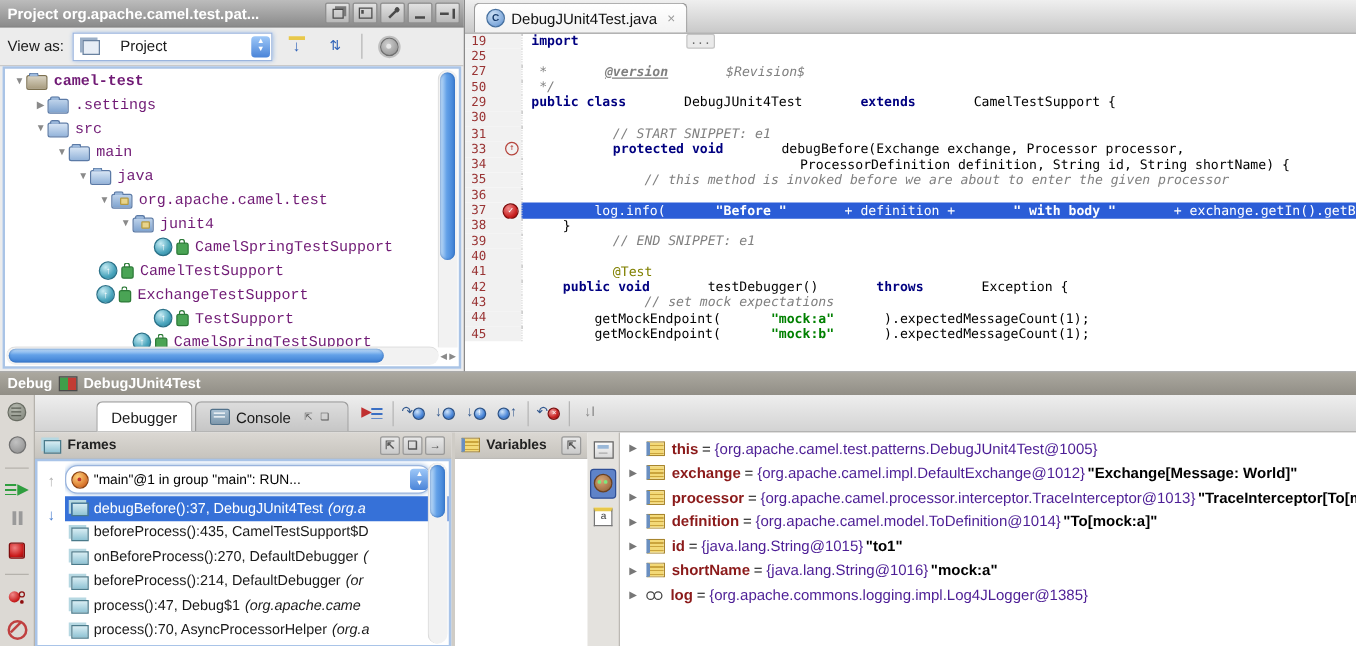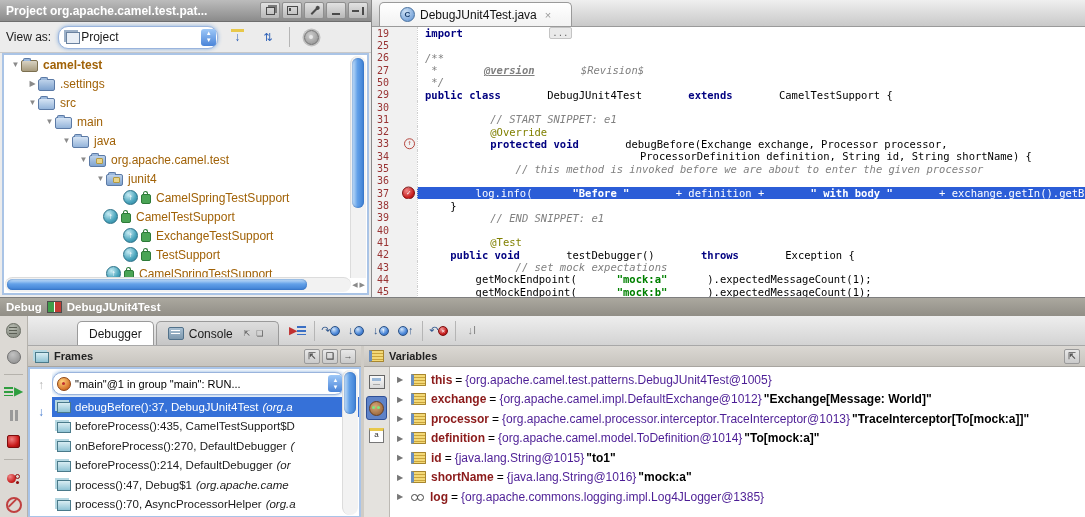--- a/index.html
+++ b/index.html
@@ -14,34 +14,34 @@
   .wbtn i{display:block;position:relative;}
   .w-float i{width:7px;height:6px;border:1px solid #4a4a4a;box-shadow:2px -2px 0 0 #7a7a7a;}
   .w-dock i{width:9px;height:7px;border:1px solid #4a4a4a;}
   .w-dock i:before{content:"";position:absolute;left:1px;top:1px;width:2px;height:3px;background:#4a4a4a;}
   .w-pin i{width:9px;height:2px;background:#4a4a4a;transform:rotate(-45deg);}
   .w-pin i:before{content:"";position:absolute;right:-2px;top:-1px;width:4px;height:4px;border-radius:50%;background:#4a4a4a;}
   .w-minimize i{width:8px;height:2px;background:#4a4a4a;margin-top:6px;}
   .w-hide-right i{width:10px;height:8px;border-right:2px solid #4a4a4a;}
   .w-hide-right i:before{content:"";position:absolute;left:0;top:3px;width:7px;height:2px;background:#4a4a4a;}
   .p-toolbar{height:30px;flex:none;display:flex;align-items:center;gap:7px;padding:0 6px;font-size:12px;color:#1a1a1a;border-bottom:1px solid #c9c9c9;}
-  .dropdown{height:21px;width:152px;background:#fff;border:1px solid #9ab4dd;border-radius:10px;box-shadow:0 0 4px #86aede;display:flex;align-items:center;gap:1px;padding:0 1px 0 5px;font-size:12px;}
+  .dropdown{height:21px;width:152px;background:#fff;border:1px solid #9ab4dd;border-radius:0;box-shadow:0 0 4px #86aede;display:flex;align-items:center;gap:16px;padding:0 1px 0 5px;font-size:12px;}
   .dropdown .lbl{flex:1;white-space:nowrap;overflow:hidden;}
   .dd-cap{width:15px;height:17px;flex:none;border-radius:3px;background:linear-gradient(#9ec8f8,#4a84d8);color:#fff;font-size:6px;line-height:7px;text-align:center;display:flex;flex-direction:column;justify-content:center;}
   .tbtn{width:24px;height:22px;display:flex;align-items:center;justify-content:center;border-radius:3px;}
   .vsep{width:1px;height:20px;background:#b5b5b5;margin:0 2px;}
   .p-tree{flex:1;margin:0 2px 2px 2px;background:#fff;border:2px solid #aac4e6;position:relative;overflow:hidden;font-size:12px;}
   .trow{height:19px;display:flex;align-items:center;white-space:nowrap;}
   .arrow{width:11px;flex:none;text-align:center;color:#8a8a8a;font-size:8px;}
-  .tlabel{margin-left:5px;color:#a16207;}
+  .tlabel{margin-left:5px;color:#701a75;font-family:Liberation Mono, monospace;}
   .tsuffix{color:#8a8a8a;}
   
   .editor{flex:1;display:flex;flex-direction:column;background:#fff;min-width:0;}
   .tabbar{height:26px;flex:none;background:linear-gradient(#efefef,#c9c9c9);border-bottom:1px solid #9a9a9a;display:flex;align-items:flex-end;padding-left:7px;}
-  .tab{height:23px;background:linear-gradient(#ffffff,#f2f2f2);border:1px solid #9a9a9a;border-bottom:none;border-radius:5px 5px 0 0;display:flex;align-items:center;gap:5px;padding:0 20px;font-size:12px;color:#111;}
+  .tab{height:23px;background:linear-gradient(#ffffff,#f2f2f2);border:1px solid #9a9a9a;border-bottom:none;border-radius:5px 5px 0 0;display:flex;align-items:center;gap:5px;padding:0 9px;font-size:12px;color:#111;}
   .tab .x{color:#9a9a9a;font-size:11px;margin-left:3px;}
   .code{flex:1;display:flex;flex-direction:column;font-family:"DejaVu Sans Mono",monospace;font-size:10.5px;overflow:hidden;}
   .cline{height:12.32px;flex:none;display:flex;align-items:stretch;white-space:pre;}
   .gut{width:40px;flex:none;background:#f1f1f1;color:#993333;font-size:10px;display:flex;align-items:center;padding-left:5px;position:relative;}
   .gico{position:absolute;right:2px;top:50%;transform:translateY(-50%);}
   .cb{flex:1;border-left:1px dotted #cfcfcf;padding-left:7px;display:flex;align-items:center;min-width:0;gap:40px;}
   .k{color:#000080;font-weight:bold;}
   .c{color:#808080;font-style:italic;}
   .d{color:#808080;font-style:italic;font-weight:bold;text-decoration:underline;}
   .a{color:#808000;}
@@ -71,21 +71,21 @@
   .f-body{flex:1;display:flex;border:2px solid #a9c4e8;min-height:0;}
   .f-nav{width:22px;flex:none;display:flex;flex-direction:column;align-items:center;padding-top:9px;gap:13px;font-size:12px;font-weight:bold;}
   .nav-up{color:#b3b3b3;}
   .nav-down{color:#4a7fd0;}
   .f-list{flex:1;position:relative;min-width:0;overflow:hidden;}
   .thread{height:21px;margin:3px 14px 2px 0;background:#fff;border:1px solid #9ab4dd;border-radius:10px;box-shadow:0 0 4px #86aede;display:flex;align-items:center;gap:4px;padding:0 1px 0 4px;font-size:11px;white-space:nowrap;overflow:hidden;}
   .thread .lbl{flex:1;overflow:hidden;}
   .frow{height:19.5px;display:flex;align-items:center;gap:4px;padding-left:3px;font-size:11.5px;white-space:nowrap;overflow:hidden;color:#1a1a1a;}
   .frow .pkg{font-style:italic;}
   .frow.sel{background:#3671d8;color:#fff;}
-  .vars{flex:1;background:#fff;display:flex;flex-direction:column;min-width:0;}
+  .vars{flex:1;background:#fff;display:flex;flex-direction:row;min-width:0;}
   .v-body{flex:1;display:flex;min-height:0;}
   .v-rail{width:25px;flex:none;background:#e4e2de;border-right:1px solid #bcb9b4;display:flex;flex-direction:column;align-items:center;padding-top:5px;gap:6px;}
   .v-rows{flex:1;padding-top:3px;min-width:0;overflow:hidden;}
   .vrow{height:19.5px;display:flex;align-items:center;gap:5px;padding-left:7px;font-size:12px;white-space:nowrap;overflow:hidden;}
   .vrow .ar{color:#777;font-size:8px;width:9px;flex:none;}
   .vname{color:#8b1a1a;font-weight:bold;}
   .vtype{color:#4c1d95;}
   .vval{color:#000;font-weight:bold;}
   
   .i{display:inline-block;flex:none;position:relative;vertical-align:middle;}
@@ -242,27 +242,27 @@
               <span class="arrow">▼</span>
               <span class="i i-package"></span>
               <span class="tlabel">junit4</span>
             </div>
             <div class="trow" style="padding-left: 108px;">
               <span class="arrow"></span>
               <span class="i i-class"></span>
               <span class="i i-lock"></span>
               <span class="tlabel">CamelSpringTestSupport</span>
             </div>
-            <div class="trow" style="padding-left: 88px;">
+            <div class="trow" style="padding-left: 64px;">
               <span class="arrow"></span>
               <span class="i i-class"></span>
               <span class="i i-lock"></span>
               <span class="tlabel">CamelTestSupport</span>
             </div>
-            <div class="trow" style="padding-left: 108px;">
+            <div class="trow" style="padding-left: 62px;">
               <span class="arrow"></span>
               <span class="i i-class"></span>
               <span class="i i-lock"></span>
               <span class="tlabel">ExchangeTestSupport</span>
             </div>
             <div class="trow" style="padding-left: 108px;">
               <span class="arrow"></span>
               <span class="i i-class"></span>
               <span class="i i-lock"></span>
               <span class="tlabel">TestSupport</span>
@@ -287,27 +287,25 @@
       <div class="tabbar">
         <div class="tab">
           <span class="i i-classC"></span>
           <span>DebugJUnit4Test.java</span>
           <span class="x">×</span>
         </div>
       </div>
       <div class="code" id="code-area">
           <div class="cline"><span class="gut"><span>19</span></span><span class="cb"><span class="k">import</span><span class="t"> </span><span class="f">...</span></span></div>
           <div class="cline"><span class="gut"><span>25</span></span><span class="cb"></span></div>
-          <div class="cline"><span class="gut"><span>26</span></span><span class="cb"><span class="c">/**</span></span></div>
           <div class="cline"><span class="gut"><span>27</span></span><span class="cb"><span class="c"> * </span><span class="d">@version</span><span class="c"> $Revision$</span></span></div>
           <div class="cline"><span class="gut"><span>50</span></span><span class="cb"><span class="c"> */</span></span></div>
           <div class="cline"><span class="gut"><span>29</span></span><span class="cb"><span class="k">public class</span><span class="t"> DebugJUnit4Test </span><span class="k">extends</span><span class="t"> CamelTestSupport {</span></span></div>
           <div class="cline"><span class="gut"><span>30</span></span><span class="cb"></span></div>
           <div class="cline"><span class="gut"><span>31</span></span><span class="cb"><span class="t">    </span><span class="c">// START SNIPPET: e1</span></span></div>
-          <div class="cline"><span class="gut"><span>32</span></span><span class="cb"><span class="t">    </span><span class="a">@Override</span></span></div>
           <div class="cline"><span class="gut"><span>33</span><span class="gico"><span class="i i-override"></span></span></span><span class="cb"><span class="t">    </span><span class="k">protected void</span><span class="t"> debugBefore(Exchange exchange, Processor processor,</span></span></div>
           <div class="cline"><span class="gut"><span>34</span></span><span class="cb"><span class="t">                                  ProcessorDefinition definition, String id, String shortName) {</span></span></div>
           <div class="cline"><span class="gut"><span>35</span></span><span class="cb"><span class="t">        </span><span class="c">// this method is invoked before we are about to enter the given processor</span></span></div>
           <div class="cline"><span class="gut"><span>36</span></span><span class="cb"><span class="t">        </span></span></div>
           <div class="cline"><span class="gut"><span>37</span><span class="gico"><span class="i i-breakpoint"></span></span></span><span class="cb hl"><span class="t">        log.info(</span><span class="s">"Before "</span><span class="t"> + definition + </span><span class="s">" with body "</span><span class="t"> + exchange.getIn().getBody());</span></span></div>
           <div class="cline"><span class="gut"><span>38</span></span><span class="cb"><span class="t">    }</span></span></div>
           <div class="cline"><span class="gut"><span>39</span></span><span class="cb"><span class="t">    </span><span class="c">// END SNIPPET: e1</span></span></div>
           <div class="cline"><span class="gut"><span>40</span></span><span class="cb"></span></div>
           <div class="cline"><span class="gut"><span>41</span></span><span class="cb"><span class="t">    </span><span class="a">@Test</span></span></div>
           <div class="cline"><span class="gut"><span>42</span></span><span class="cb"><span class="k">    public void</span><span class="t"> testDebugger() </span><span class="k">throws</span><span class="t"> Exception {</span></span></div>

